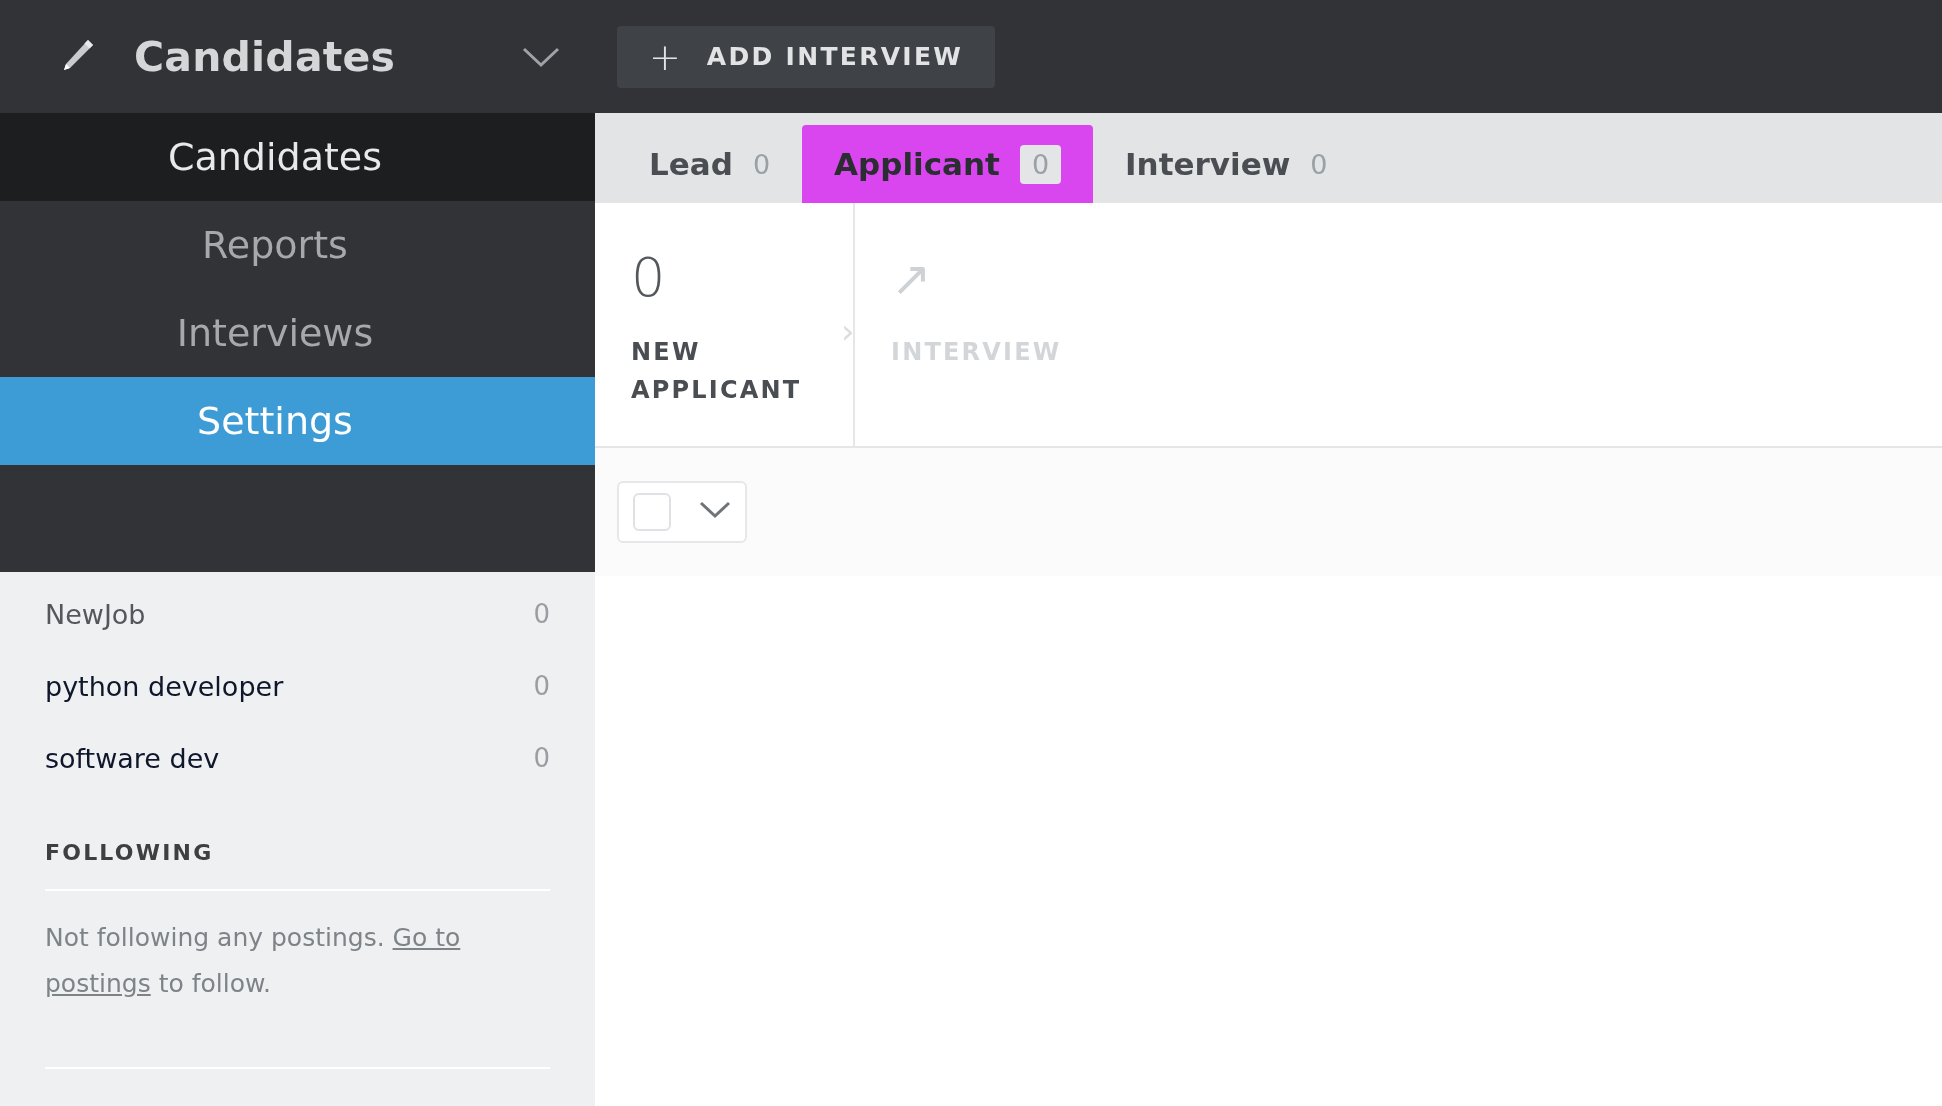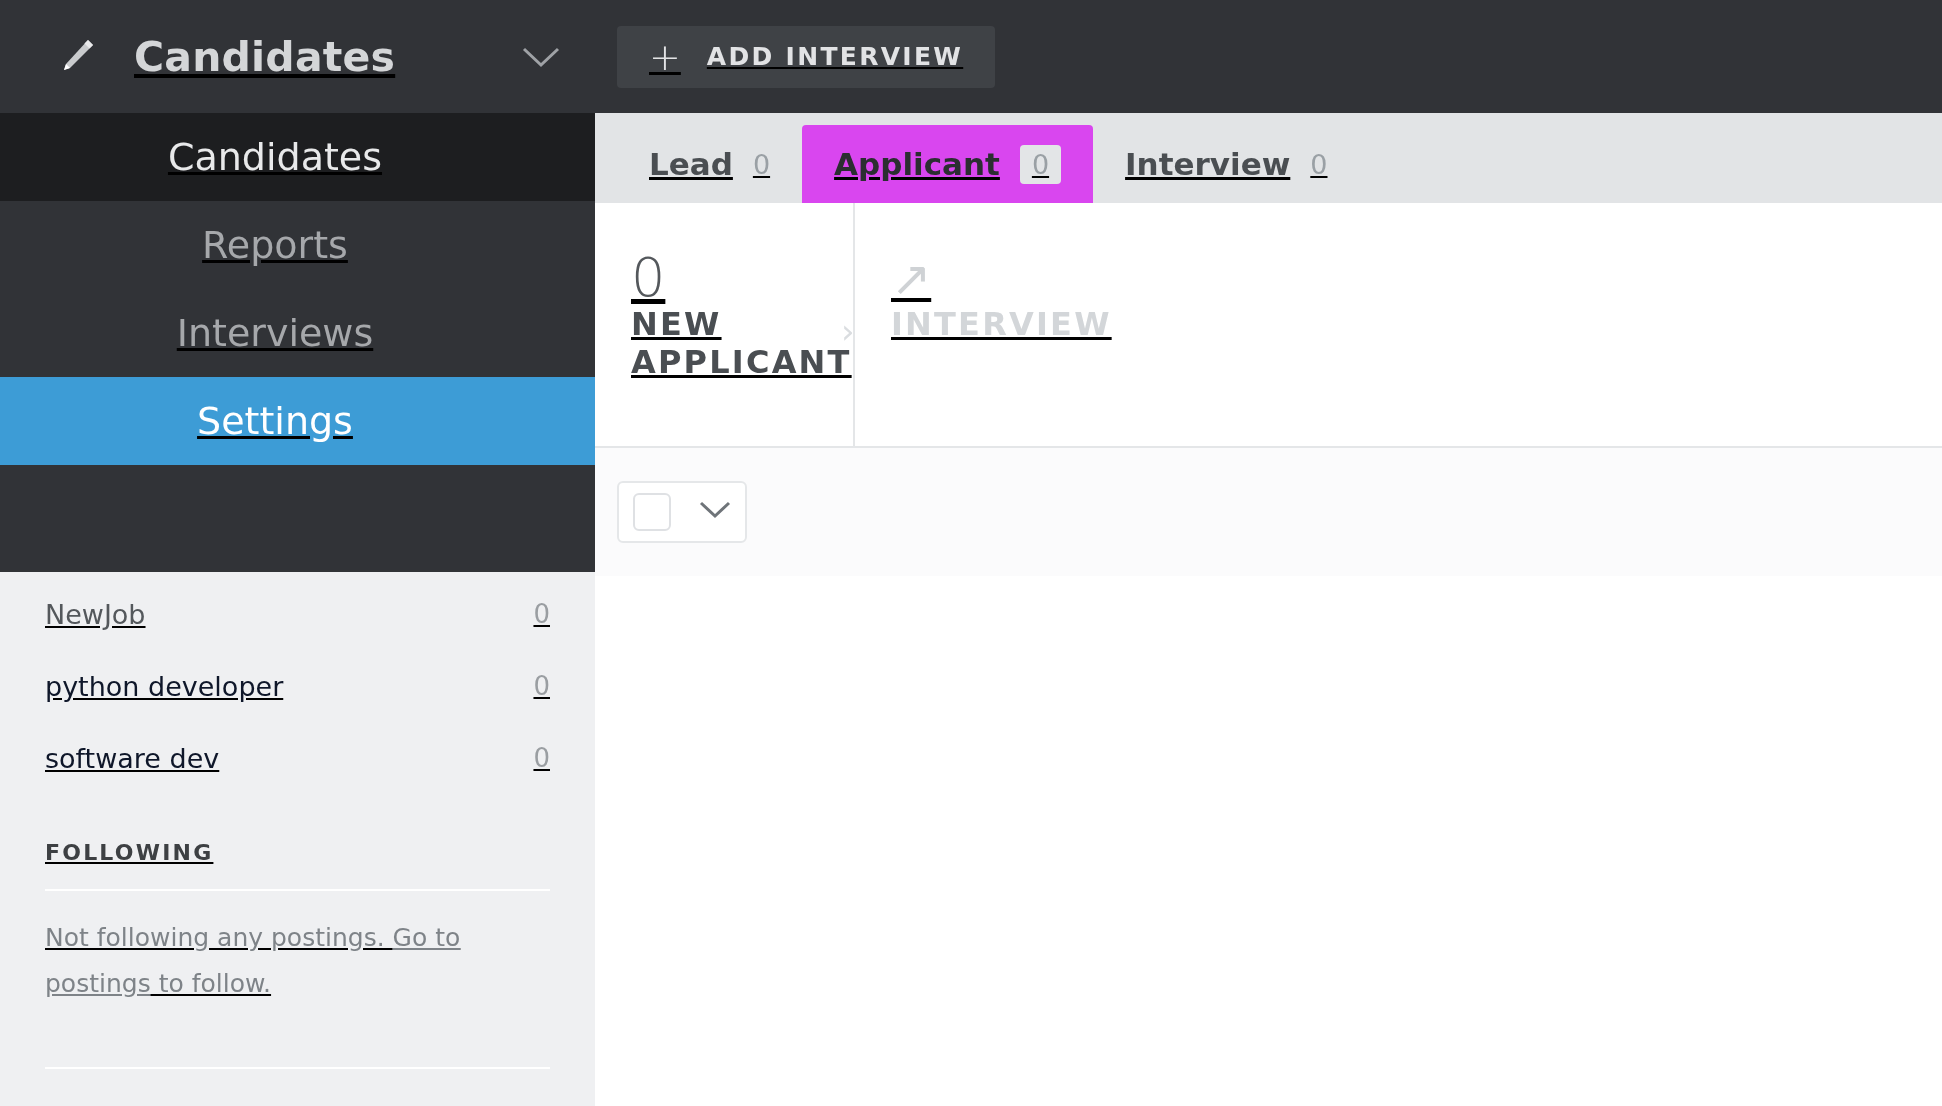--- a/index.html
+++ b/index.html
@@ -2,21 +2,21 @@
 <html><head>
 <meta charset="utf-8">
 <style>
   * { box-sizing: border-box; margin: 0; padding: 0; }
   html, body {
     width: 1942px; height: 1106px;
     overflow: hidden;
     font-family: "Liberation Sans", sans-serif;
     background: #ffffff;
   }
-  #app { position: relative; width: 1942px; height: 796px; display: flex; text-decoration: underline; }
+  #app { position: relative; width: 1942px; height: 796px; display: flex; }
 
   
   .sidebar {
     width: 595px;
     height: 1106px;
     background: #eff0f2;
     position: relative;
     flex: 0 0 595px;
   }
   .sb-top {
@@ -237,24 +237,25 @@
     font-family: "DejaVu Sans", sans-serif;
     font-weight: 300;
   }
   .stage-arrow {
     font-size: 48px;
     color: #cfd2d5;
     line-height: 54px;
     font-family: "DejaVu Sans", sans-serif;
   }
   .stage-name {
-    font-size: 32px;
+    font-size: 24px;
     letter-spacing: 2.2px;
     font-weight: bold;
     color: #4a4e52;
+    margin-top: 28px;
     line-height: 38px;
     font-family: "DejaVu Sans", sans-serif;
   }
   .stage.second .stage-name { color: #d3d6d9; }
   .stage-sub {
     font-size: 26px;
     color: #d3d6d9;
     margin-top: 4px;
     font-family: "DejaVu Sans", sans-serif;
   }

